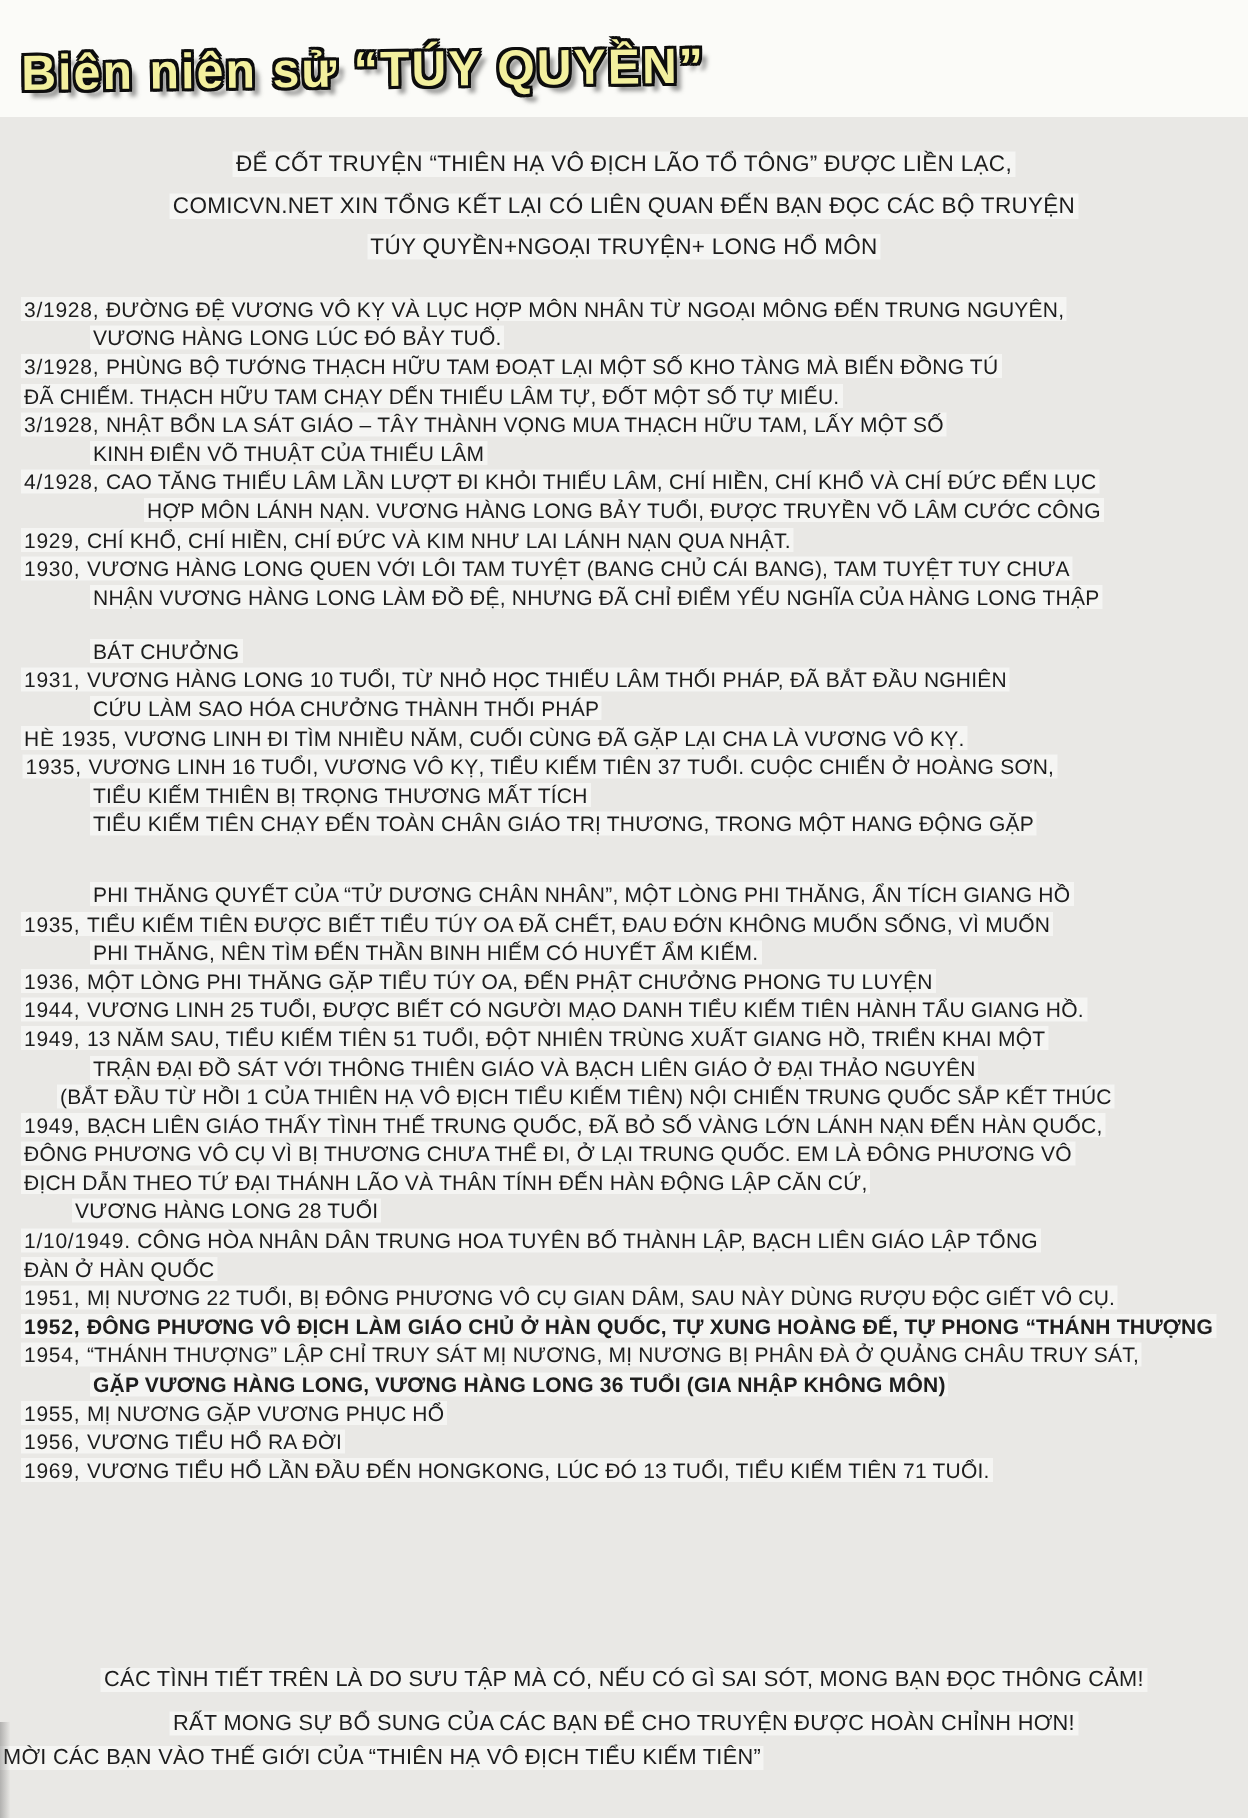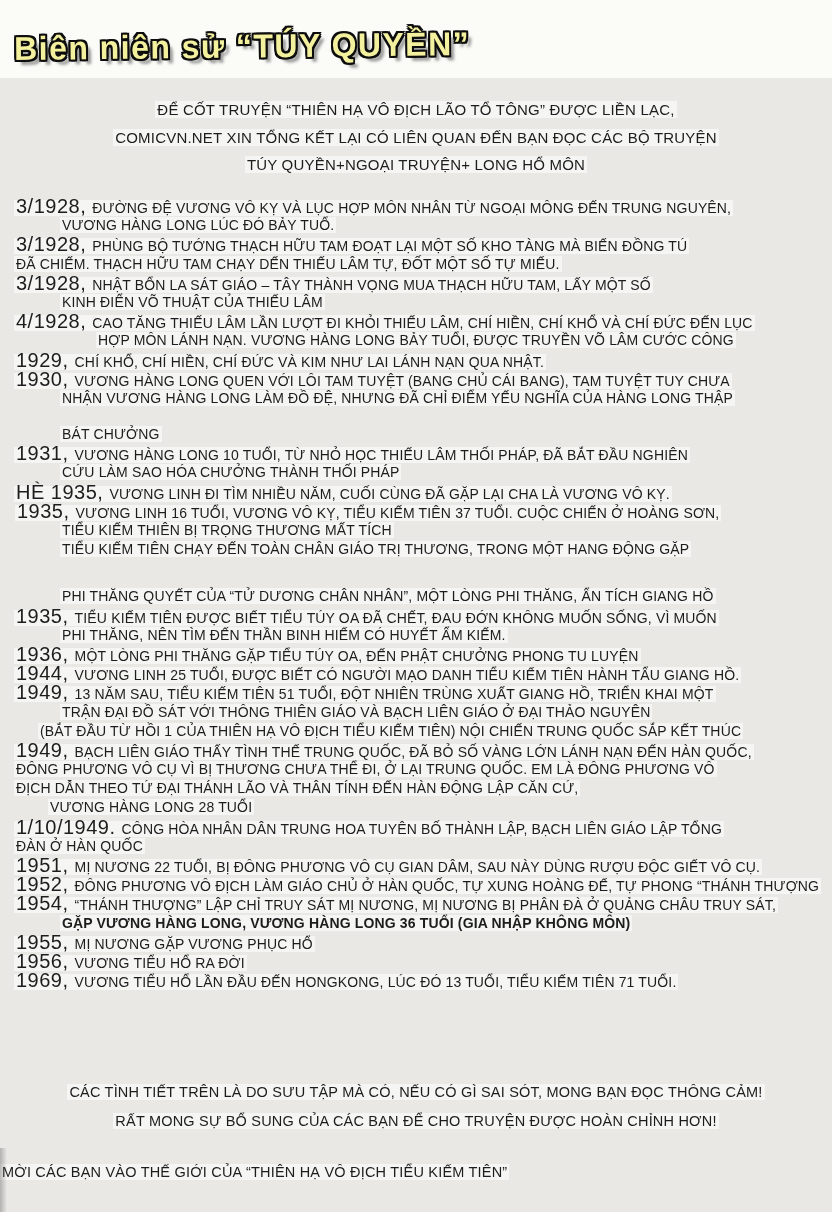--- a/index.html
+++ b/index.html
@@ -34,24 +34,24 @@
   }
   .intro{
     position:absolute;top:96px;left:0;width:832px;
     text-align:center;font-size:15px;line-height:27.5px;letter-spacing:.2px;
   }
   .timeline{
     position:absolute;top:197px;left:14px;width:818px;
     font-size:14px;line-height:19.2px;letter-spacing:.15px;
   }
   .tl-line{white-space:nowrap;height:19.2px;}
-  .tl-date{font-size:20px;letter-spacing:.5px;}
+  .tl-date{font-size:14px;letter-spacing:.5px;}
   .scanbg{background:var(--scan_band);padding:0 2px;}
   .footer{
-    position:absolute;top:1078px;left:0;width:832px;
+    position:absolute;top:1106px;left:0;width:832px;
     text-align:center;font-size:14.5px;line-height:29px;letter-spacing:.2px;
   }
   .invite{
     position:absolute;top:1140px;left:0;width:832px;
     text-align:left;font-size:14.5px;letter-spacing:.2px;margin-top:24px;
   }
   .left-edge-shadow{
     position:absolute;left:0;top:1148px;width:7px;height:64px;
     background:linear-gradient(to right, rgba(95,95,95,.4), rgba(95,95,95,0));
   }
@@ -96,21 +96,21 @@
       <div class="tl-line" style="padding-left: 0px;"><span class="scanbg"><span class="tl-date">1949, </span>13 NĂM SAU, TIỂU KIẾM TIÊN 51 TUỔI, ĐỘT NHIÊN TRÙNG XUẤT GIANG HỒ, TRIỂN KHAI MỘT</span></div>
       <div class="tl-line" style="padding-left: 46px;"><span class="scanbg">TRẬN ĐẠI ĐỒ SÁT VỚI THÔNG THIÊN GIÁO VÀ BẠCH LIÊN GIÁO Ở ĐẠI THẢO NGUYÊN</span></div>
       <div class="tl-line" style="padding-left: 24px;"><span class="scanbg">(BẮT ĐẦU TỪ HỒI 1 CỦA THIÊN HẠ VÔ ĐỊCH TIỂU KIẾM TIÊN) NỘI CHIẾN TRUNG QUỐC SẮP KẾT THÚC</span></div>
       <div class="tl-line" style="padding-left: 0px;"><span class="scanbg"><span class="tl-date">1949, </span>BẠCH LIÊN GIÁO THẤY TÌNH THẾ TRUNG QUỐC, ĐÃ BỎ SỐ VÀNG LỚN LÁNH NẠN ĐẾN HÀN QUỐC,</span></div>
       <div class="tl-line" style="padding-left: 0px;"><span class="scanbg">ĐÔNG PHƯƠNG VÔ CỤ VÌ BỊ THƯƠNG CHƯA THỂ ĐI, Ở LẠI TRUNG QUỐC. EM LÀ ĐÔNG PHƯƠNG VÔ</span></div>
       <div class="tl-line" style="padding-left: 0px;"><span class="scanbg">ĐỊCH DẪN THEO TỨ ĐẠI THÁNH LÃO VÀ THÂN TÍNH ĐẾN HÀN ĐỘNG LẬP CĂN CỨ,</span></div>
       <div class="tl-line" style="padding-left: 34px;"><span class="scanbg">VƯƠNG HÀNG LONG 28 TUỔI</span></div>
       <div class="tl-line" style="padding-left: 0px;"><span class="scanbg"><span class="tl-date">1/10/1949. </span>CÔNG HÒA NHÂN DÂN TRUNG HOA TUYÊN BỐ THÀNH LẬP, BẠCH LIÊN GIÁO LẬP TỔNG</span></div>
       <div class="tl-line" style="padding-left: 0px;"><span class="scanbg">ĐÀN Ở HÀN QUỐC</span></div>
       <div class="tl-line" style="padding-left: 0px;"><span class="scanbg"><span class="tl-date">1951, </span>MỊ NƯƠNG 22 TUỔI, BỊ ĐÔNG PHƯƠNG VÔ CỤ GIAN DÂM, SAU NÀY DÙNG RƯỢU ĐỘC GIẾT VÔ CỤ.</span></div>
-      <div class="tl-line" style="padding-left: 0px;"><span class="scanbg"><span class="tl-date">1952, </span>ĐÔNG PHƯƠNG VÔ ĐỊCH LÀM GIÁO CHỦ Ở HÀN QUỐC, TỰ XUNG HOÀNG ĐẾ, TỰ PHONG “THÁNH THƯỢNG</span></div>
+      <div class="tl-line" style="padding-left: 0px; font-weight: bold;"><span class="scanbg"><span class="tl-date">1952, </span>ĐÔNG PHƯƠNG VÔ ĐỊCH LÀM GIÁO CHỦ Ở HÀN QUỐC, TỰ XUNG HOÀNG ĐẾ, TỰ PHONG “THÁNH THƯỢNG</span></div>
       <div class="tl-line" style="padding-left: 0px;"><span class="scanbg"><span class="tl-date">1954, </span>“THÁNH THƯỢNG” LẬP CHỈ TRUY SÁT MỊ NƯƠNG, MỊ NƯƠNG BỊ PHÂN ĐÀ Ở QUẢNG CHÂU TRUY SÁT,</span></div>
       <div class="tl-line" style="padding-left: 46px; font-weight: bold;"><span class="scanbg">GẶP VƯƠNG HÀNG LONG, VƯƠNG HÀNG LONG  36 TUỔI (GIA NHẬP KHÔNG MÔN)</span></div>
       <div class="tl-line" style="padding-left: 0px;"><span class="scanbg"><span class="tl-date">1955, </span>MỊ NƯƠNG GẶP VƯƠNG PHỤC HỔ</span></div>
       <div class="tl-line" style="padding-left: 0px;"><span class="scanbg"><span class="tl-date">1956, </span>VƯƠNG TIỂU HỔ RA ĐỜI</span></div>
       <div class="tl-line" style="padding-left: 0px;"><span class="scanbg"><span class="tl-date">1969, </span>VƯƠNG TIỂU HỔ LẦN ĐẦU ĐẾN HONGKONG, LÚC ĐÓ 13 TUỔI, TIỂU KIẾM TIÊN 71 TUỔI.</span></div>
     </div>
 
   <div class="footer">
       <div class="footer-line"><span class="scanbg">CÁC TÌNH TIẾT TRÊN LÀ DO SƯU TẬP MÀ CÓ, NẾU CÓ GÌ SAI SÓT, MONG BẠN ĐỌC THÔNG CẢM!</span></div>
       <div class="footer-line"><span class="scanbg">RẤT MONG SỰ BỔ SUNG CỦA CÁC BẠN ĐỂ CHO TRUYỆN ĐƯỢC HOÀN CHỈNH HƠN!</span></div>

